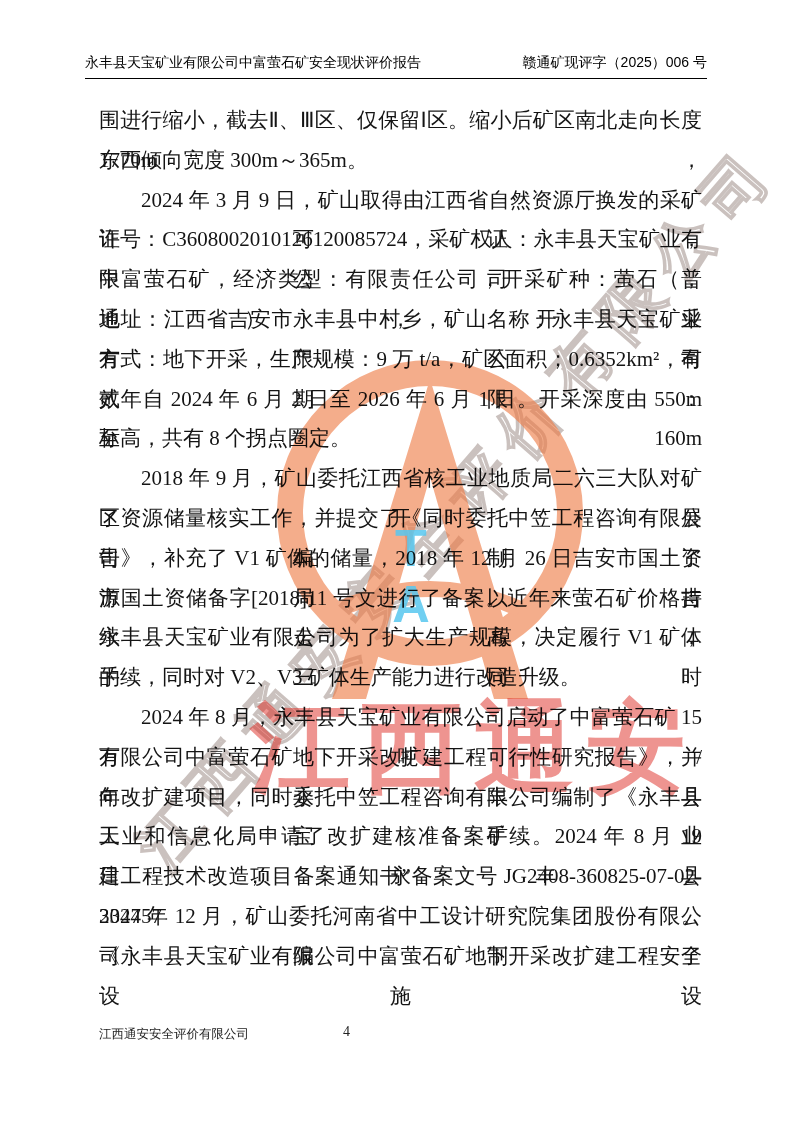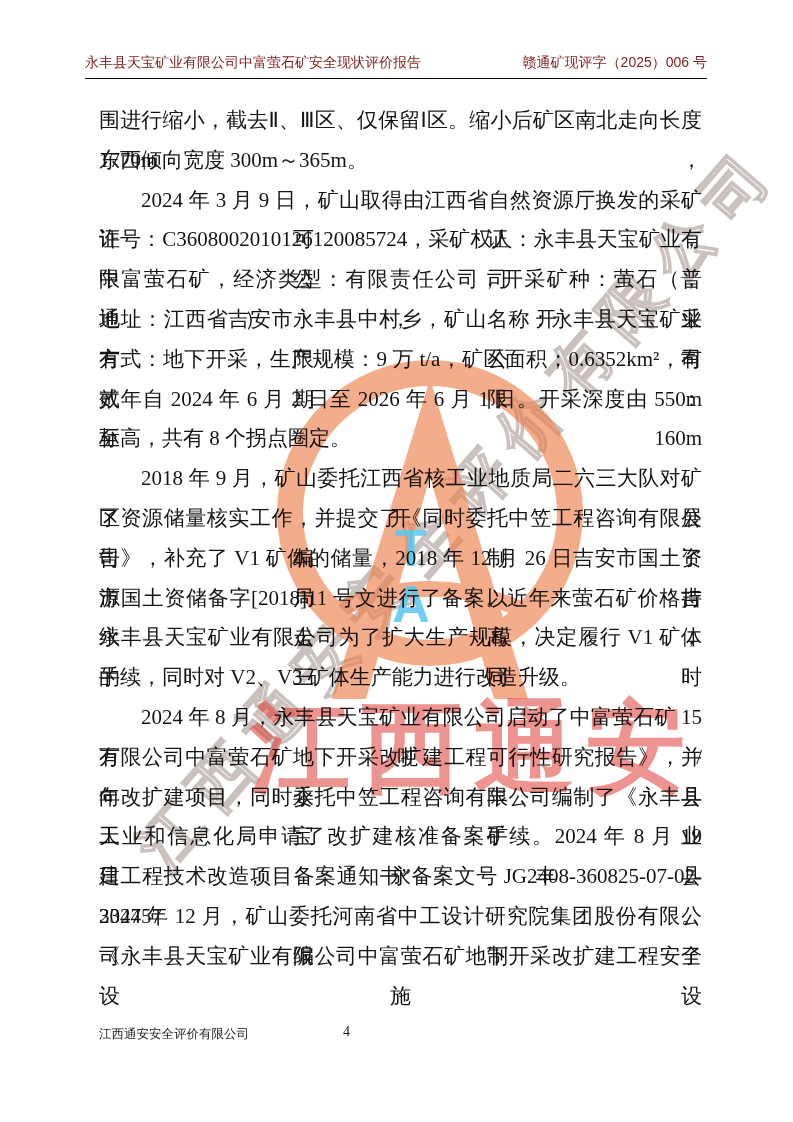--- a/index.html
+++ b/index.html
@@ -12,21 +12,21 @@
     position:relative;
     width:793px;height:1122px;
     background:#ffffff;
     overflow:hidden;
   }
   
   .header{
     position:absolute;left:85px;top:54px;width:622px;
     display:flex;justify-content:space-between;align-items:flex-end;
     font-family:"Liberation Sans","DejaVu Sans",sans-serif;
-    font-size:14px;color:#7f1d1d;
+    font-size:14px;color:#000000;
     padding-bottom:6px;
     border-bottom:1.6px solid #000;
   }
   
   .doc-body{
     position:absolute;left:99px;top:101px;width:603px;
     font-size:21px;color:#141414;
   }
   .line{
     height:39.8px;line-height:39.8px;

